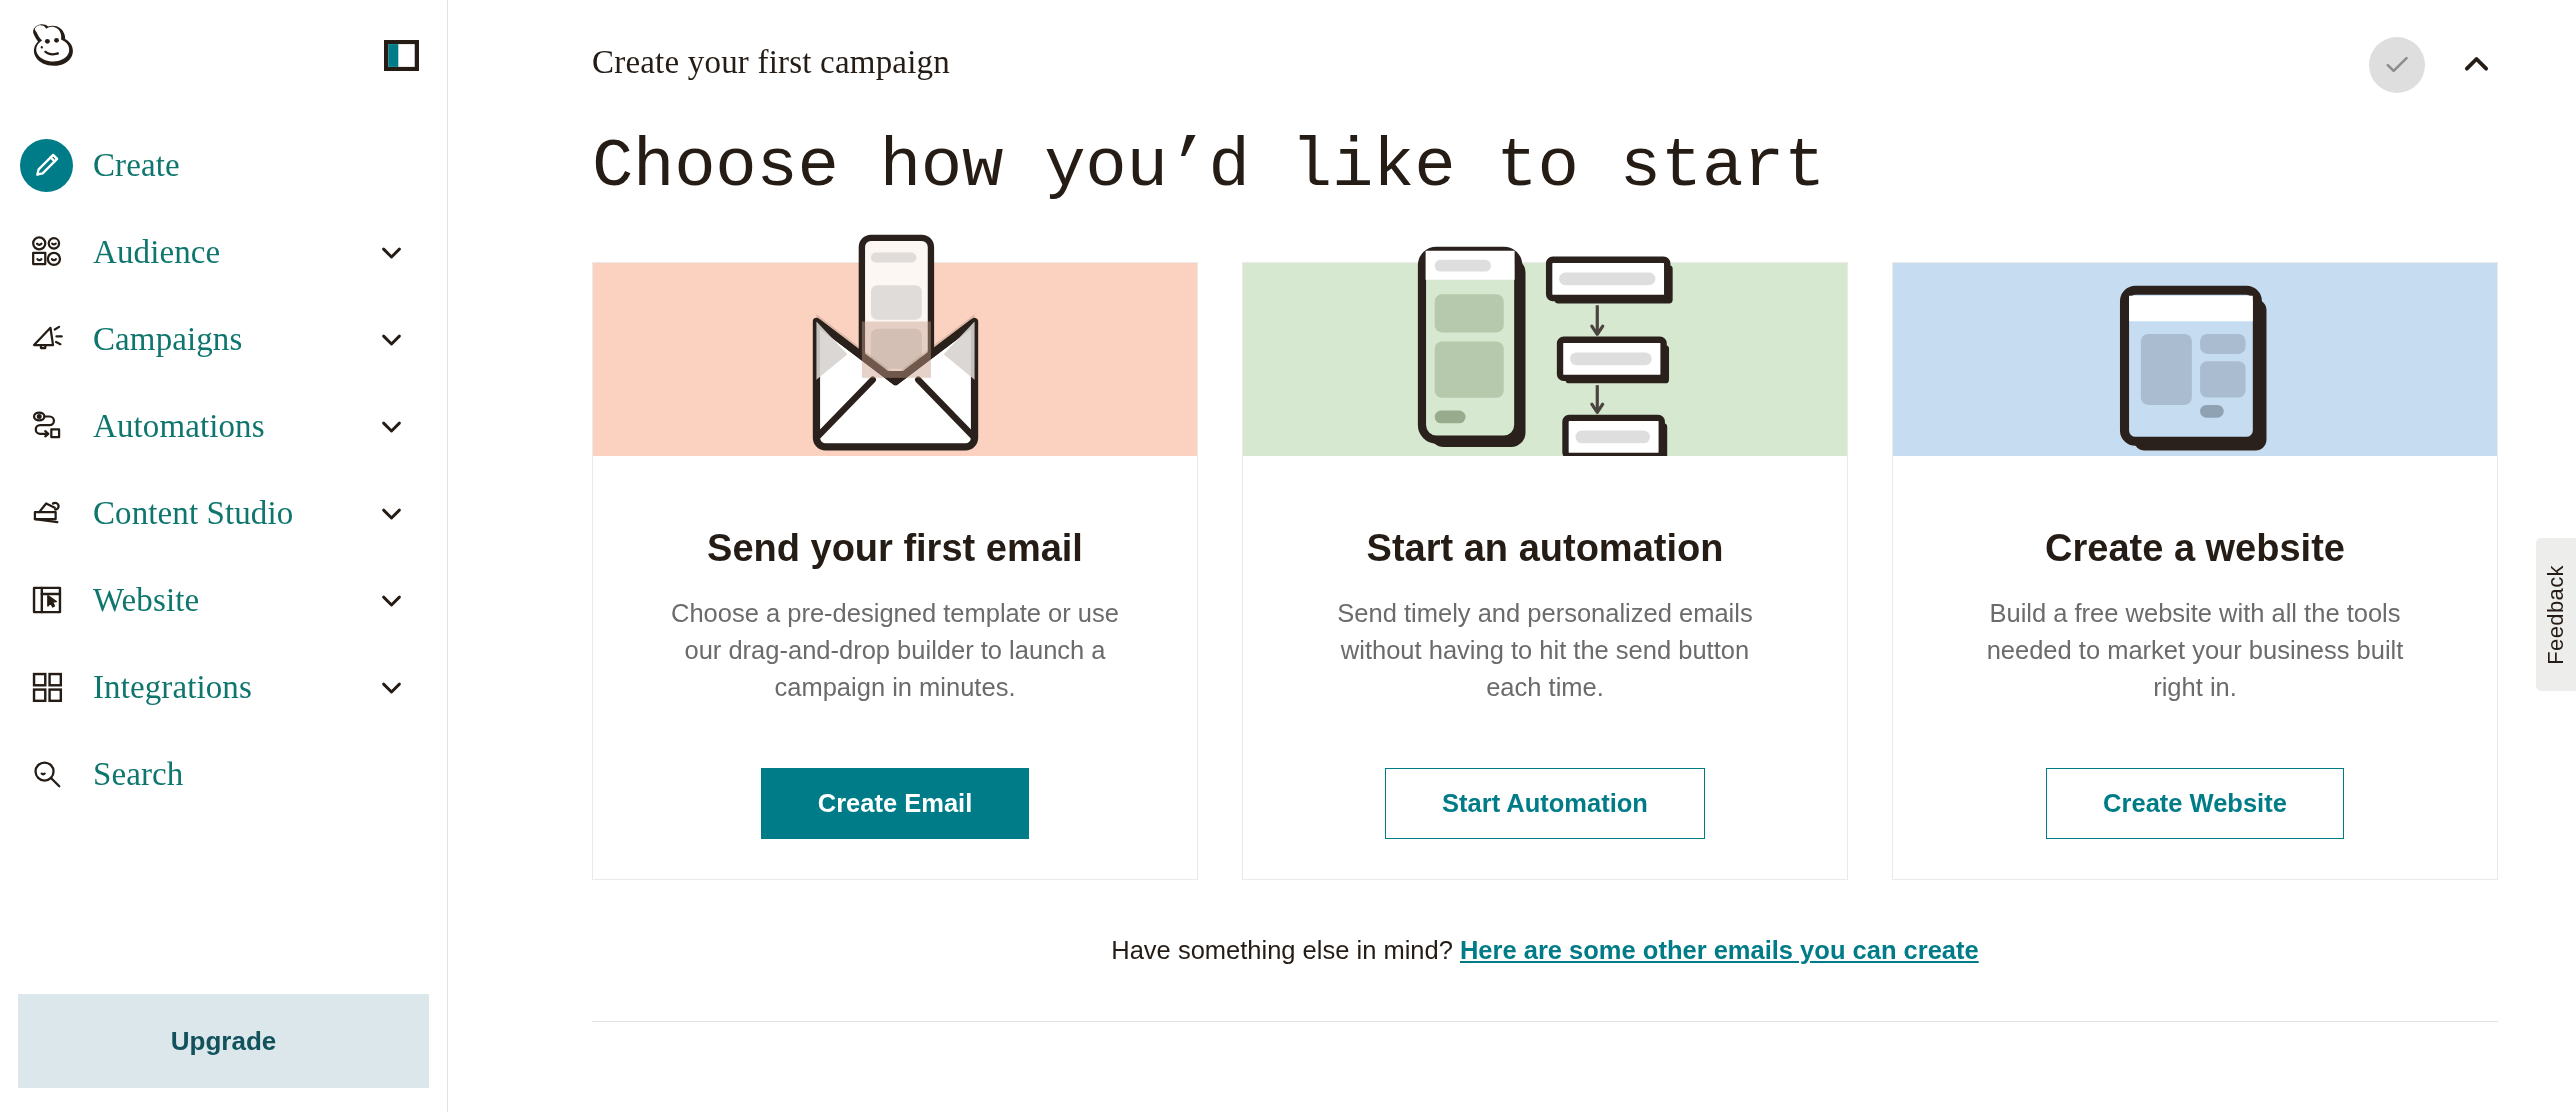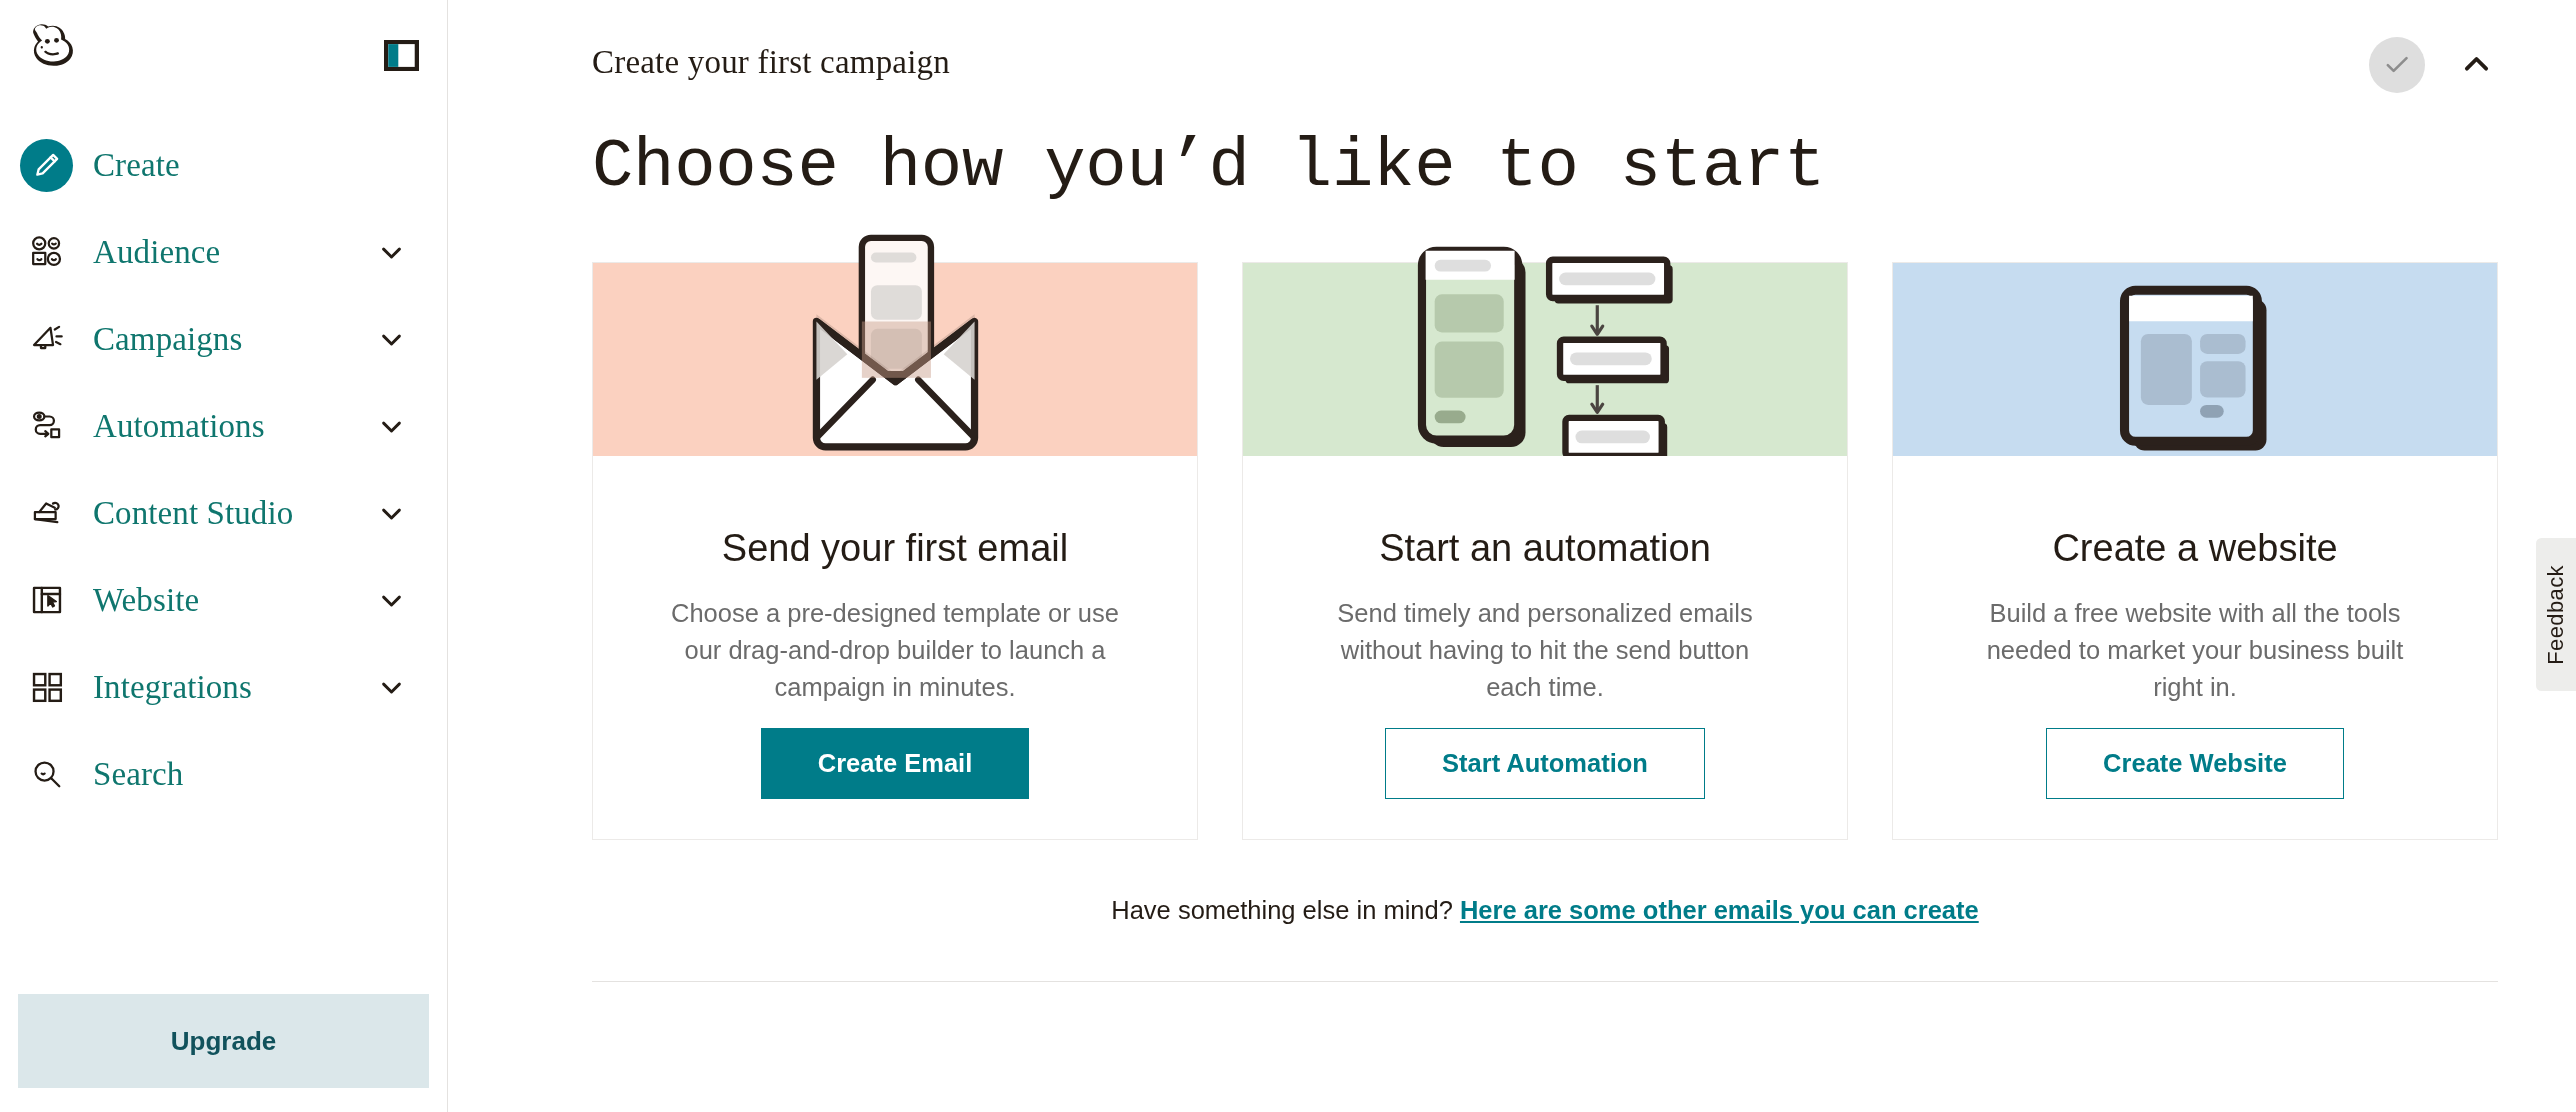--- a/index.html
+++ b/index.html
@@ -215,37 +215,37 @@
   }
 
   .card-art .art-svg {
     position: relative;
     z-index: 2;
   }
 
   .card-title {
     font-size: 38px;
     color: #241c15;
-    font-weight: normal;
+    font-weight: bold;
     text-align: center;
     margin-top: 71px;
   }
 
   .card-desc {
     font-size: 25.5px;
     line-height: 1.45;
     color: #6b6b6b;
     text-align: center;
     margin-top: 25.5px;
     padding: 0 47px;
     max-width: 546px;
   }
 
   .card-cta {
-    margin-top: 22px;
+    margin-top: 62px;
     min-width: 264px;
     height: 71px;
     font-size: 25.5px;
     font-weight: bold;
     display: flex;
     align-items: center;
     justify-content: center;
     cursor: pointer;
     padding: 0 56px;
     font-family: "Liberation Sans", sans-serif;

